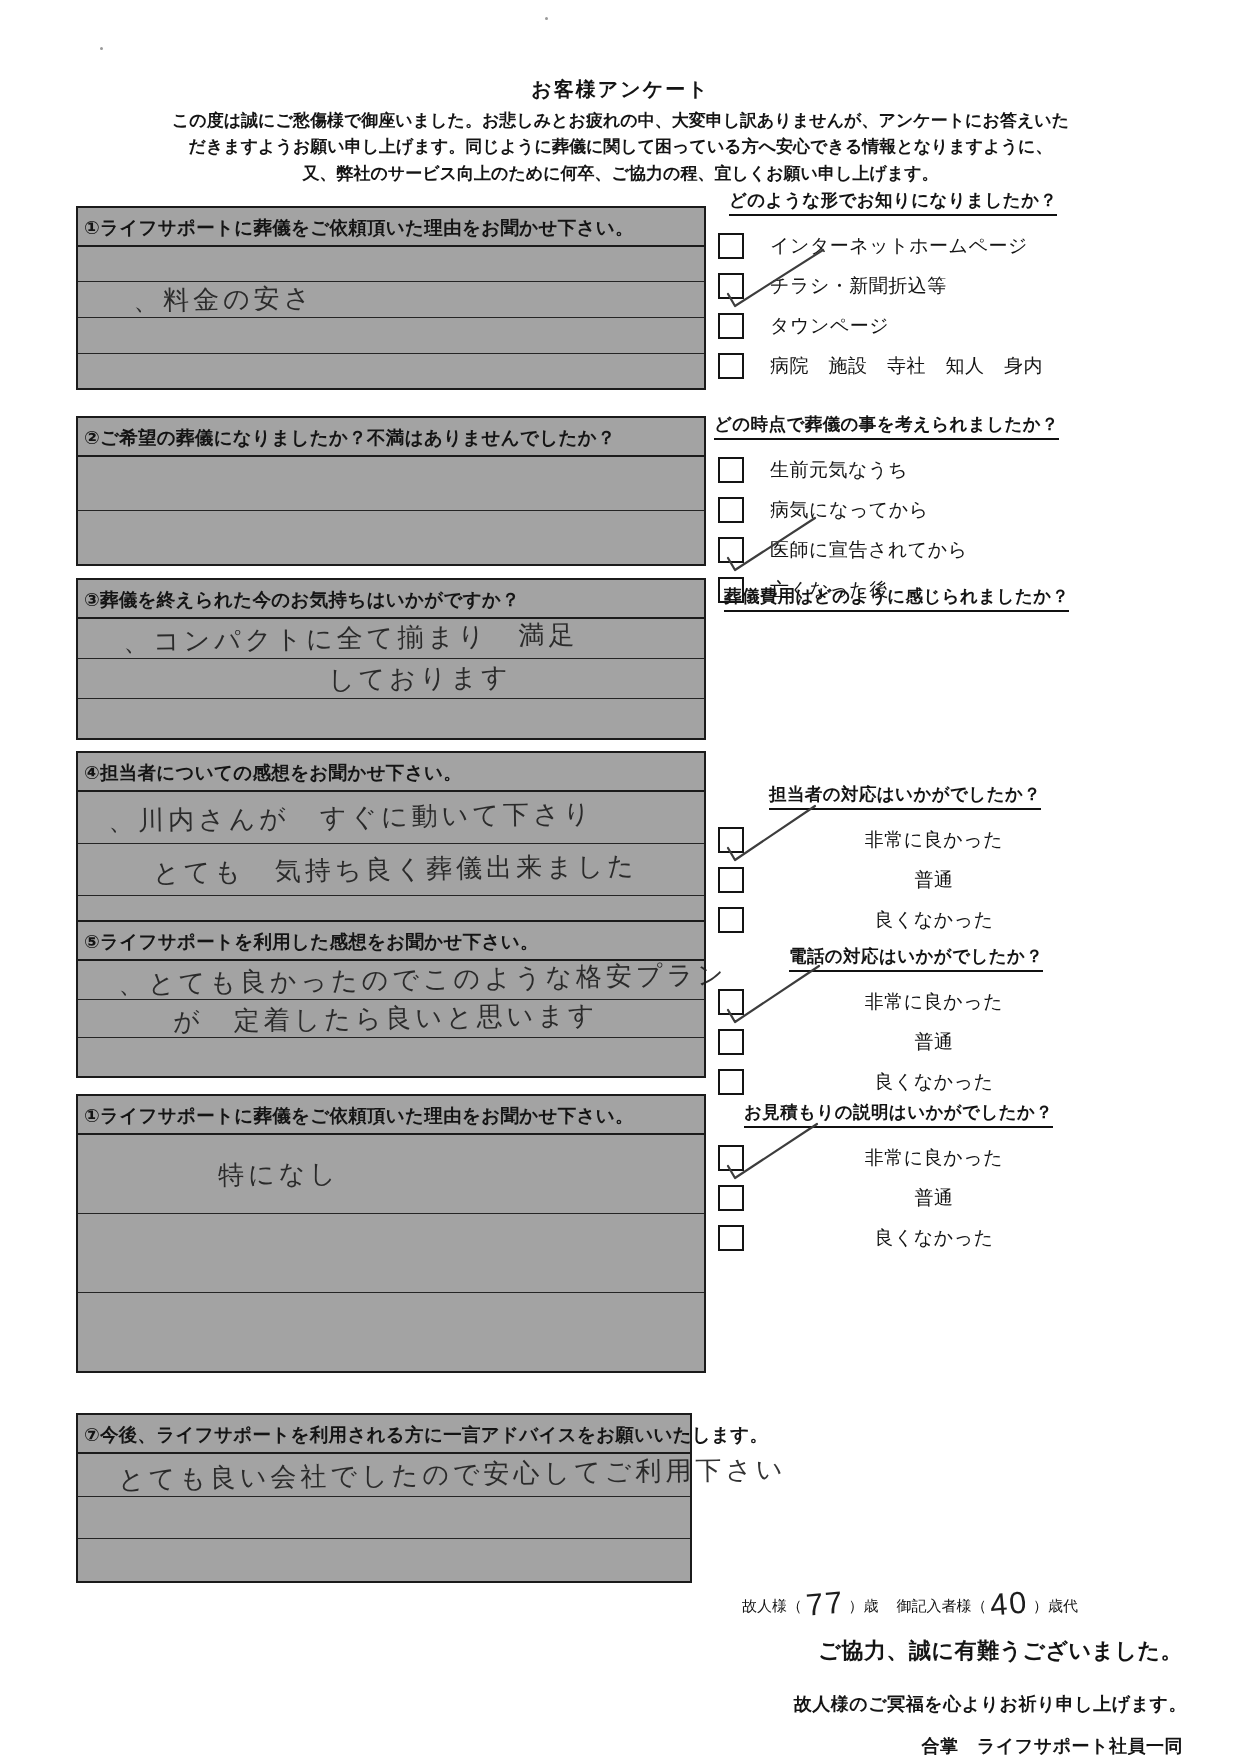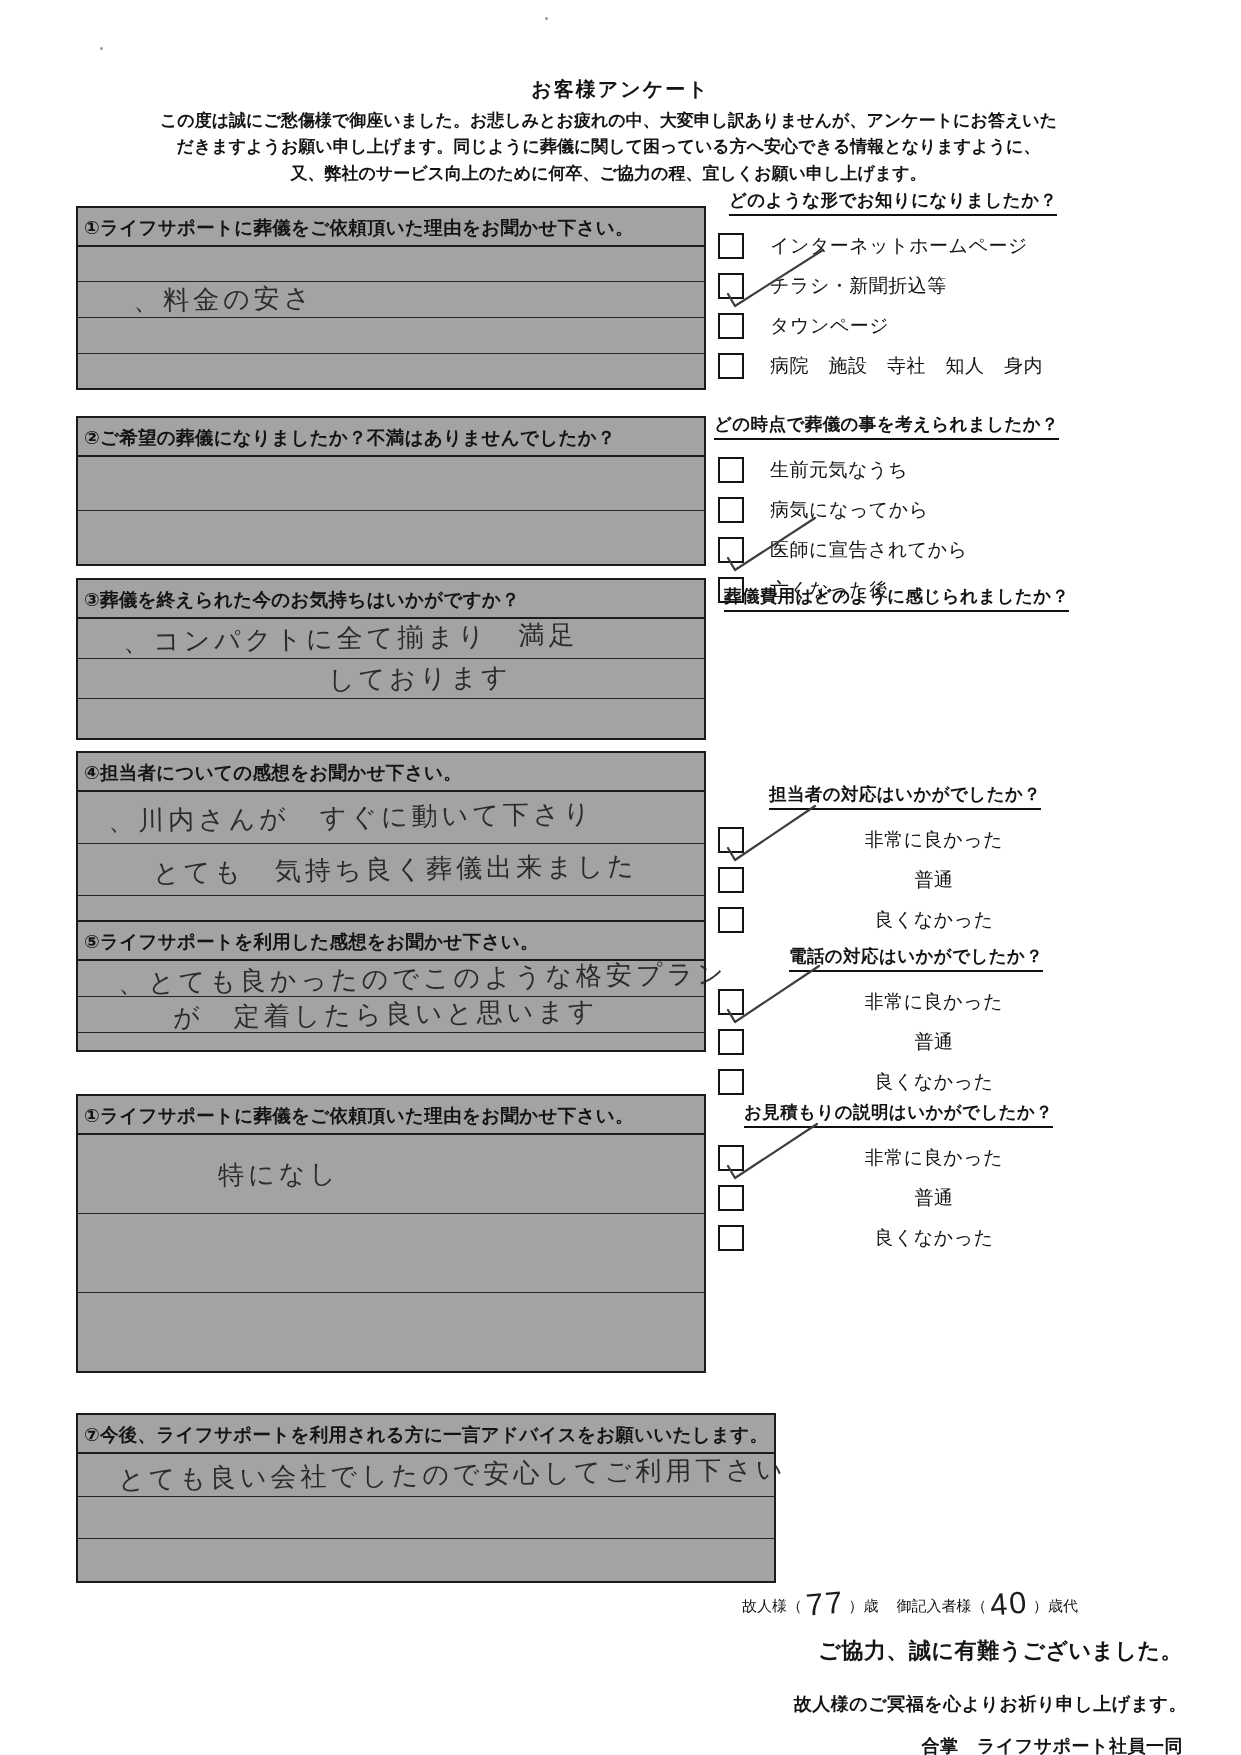--- a/index.html
+++ b/index.html
@@ -1,33 +1,33 @@
 <!DOCTYPE html>
 <html><head>
 <meta charset="utf-8">
 <style>
   html,body{margin:0;padding:0;background:#ffffff;}
   .page{position:relative;width:1241px;height:1755px;background:#fff;overflow:hidden;
         font-family:"Liberation Sans","DejaVu Sans",sans-serif;color:#141414;}
 
   .title{position:absolute;top:76px;left:0;width:100%;text-align:center;
          font-size:20px;font-weight:700;letter-spacing:2px;}
-  .intro{position:absolute;top:108px;left:26px;width:1165px;text-align:center;
+  .intro{position:absolute;top:108px;left:38px;width:1165px;text-align:center;
          font-size:17px;line-height:1.55;font-weight:600;}
 
   
   .qbox{position:absolute;left:76px;width:630px;border:2px solid #1b1b1b;
         box-sizing:border-box;display:flex;flex-direction:column;background:#a3a3a3;}
   .q1{top:206px;height:184px;}
   .q2{top:416px;height:150px;}
   .q3{top:578px;height:162px;}
   .q4{top:751px;height:198px;}
-  .q5{top:920px;height:132px;}
+  .q5{top:920px;height:158px;}
   .q6{top:1094px;height:279px;}
-  .q7{top:1413px;height:170px;width:700px;}
+  .q7{top:1413px;height:170px;width:616px;}
   .qtitle{font-size:18.5px;font-weight:700;padding:7px 6px 5px 6px;
           border-bottom:2px solid #1b1b1b;white-space:nowrap;letter-spacing:.3px;}
   .qrows{flex:1;display:flex;flex-direction:column;}
   .qrow{flex:1;position:relative;display:flex;align-items:center;overflow:visible;}
   .qrow + .qrow{border-top:1.6px solid #242424;}
 
   .hw{font-size:26px;color:#1d1d1d;white-space:nowrap;letter-spacing:4px;
       transform:rotate(-0.9deg);font-weight:400;opacity:.9;}
   .ml30{margin-left:30px}.ml40{margin-left:40px}.ml45{margin-left:45px}
   .ml50{margin-left:50px}.ml55{margin-left:55px}.ml75{margin-left:75px}

